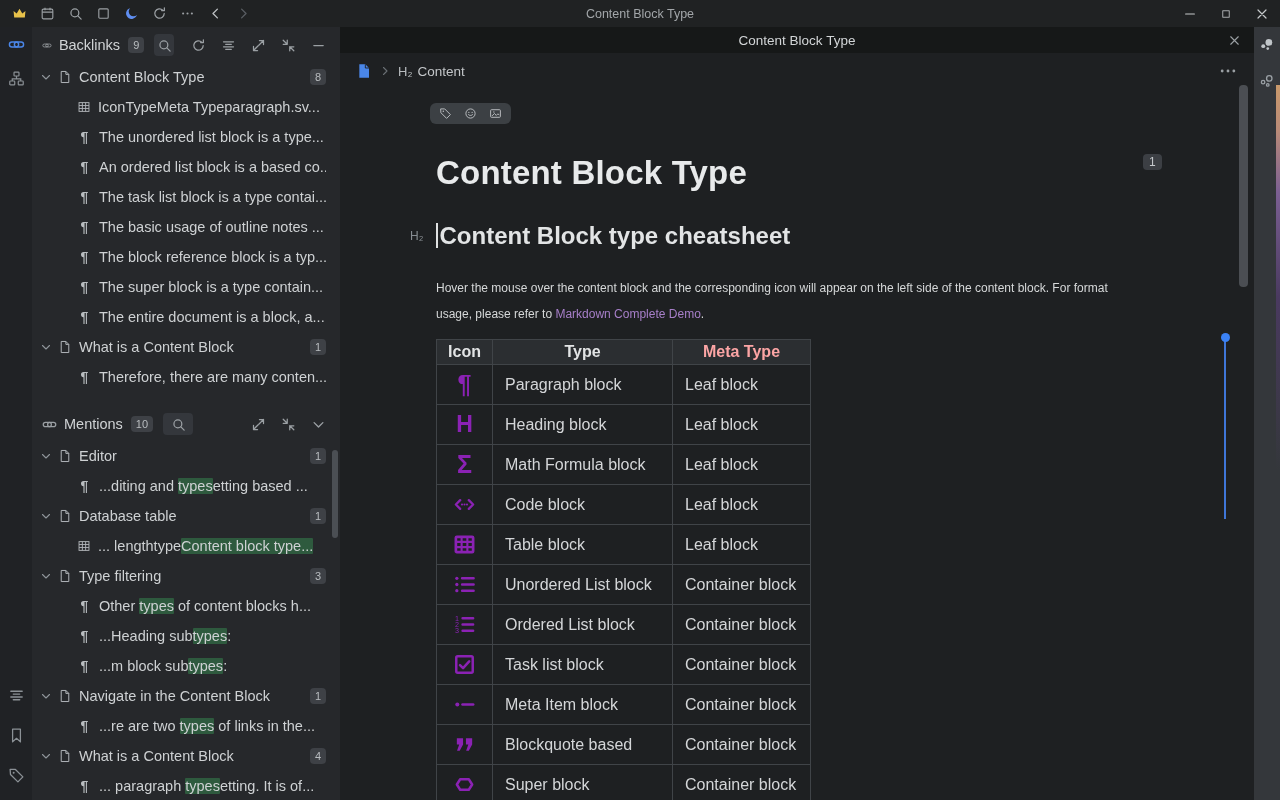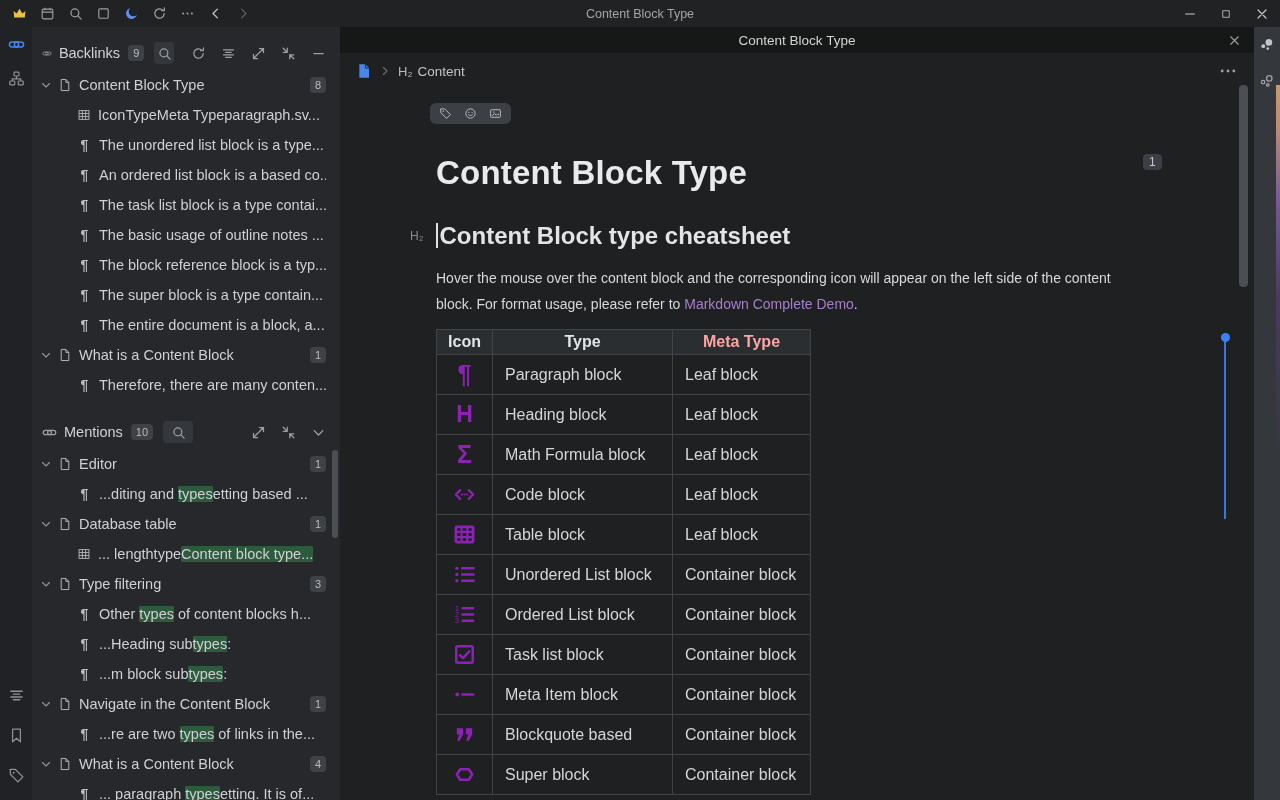--- a/index.html
+++ b/index.html
@@ -26,21 +26,21 @@
     display:flex;flex-direction:column;align-items:center;z-index:5}
   .ld-btn{width:32px;height:34px;display:flex;align-items:center;justify-content:center;color:#8b9196;cursor:pointer}
   .ld-btn .ic{width:17px;height:17px}
   .ld-active{color:#4a86e8}
   .ld-bottom{margin-top:auto;padding-bottom:8px;display:flex;flex-direction:column;gap:6px}
   
   .sidebar{position:absolute;top:27px;left:32px;width:308px;bottom:0;background:#26282b;overflow:hidden}
   .panel{position:absolute;left:0;right:0;overflow:hidden}
   .panel-backlinks{top:0;height:379px}
   .panel-mentions{top:379px;bottom:0}
-  .p-header{height:30px;display:flex;align-items:center;padding:0 12px 0 10px;color:#9ba0a4;margin-top:11px}
+  .p-header{height:30px;display:flex;align-items:center;padding:0 12px 0 10px;color:#9ba0a4;margin-top:3px}
   .p-header .ic{width:15px;height:15px}
   .p-title{font-size:14.5px;color:#d0d3d5;margin-left:7px}
   .badge{margin-left:8px;background:#3e4146;border-radius:4px;padding:1px 5px;font-size:11px;color:#b9bdc0;line-height:14px}
   .srch-box{margin-left:10px;width:30px;height:22px;background:#34373c;border-radius:4px;
     display:flex;align-items:center;justify-content:center;cursor:pointer}
   .hdr-icons{display:flex;align-items:center;gap:10px;cursor:pointer}
   .hdr-icons.push{margin-left:auto}
   .hdr-icons.near{margin-left:14px}
   .hdr-btn{display:flex;align-items:center;justify-content:center;width:20px;height:20px}
   .tree{margin-top:2px}
@@ -71,21 +71,21 @@
   .pill{margin:14px 0 0 -6px;display:inline-flex;gap:12px;padding:4px 9px;background:#3c4044;border-radius:6px;color:#b9bcbf}
   .pill .ic{width:13px;height:13px;cursor:pointer}
   .title-row{position:relative;width:712px;margin-top:30px}
   .doc-title{font-size:33px;font-weight:700;color:#e8eaeb;letter-spacing:.2px}
   .ref-badge{position:absolute;left:707px;top:0;background:#3c3f44;border-radius:4px;padding:1px 6px;
     font-size:12px;color:#c6c9cc}
   .h2-row{position:relative;margin-top:30px;width:700px}
   .h2-gutter{position:absolute;left:-26px;top:7px;font-size:12px;color:#878d92}
   .h2-text{font-size:24px;font-weight:700;color:#e2e4e5}
   .caret{display:inline-block;width:1.5px;height:25px;background:#dfe1e2;vertical-align:-4px;margin-right:2px}
-  .para{margin-top:15px;width:702px;font-size:14px;line-height:26px;color:#d6d8d9}
+  .para{margin-top:25px;width:702px;font-size:12px;line-height:26px;color:#d6d8d9}
   .doc-link{color:#a77fc9;cursor:pointer}
   table.blk{margin-top:12px;border-collapse:collapse;font-size:16px}
   .blk th,.blk td{border:1px solid #404448}
   .blk th{background:#2b2e31;height:25px;font-weight:700;color:#e2e4e5;text-align:center}
   .blk th.c-meta{color:#fca5a5}
   .blk .c-icon{width:56px}
   .blk .c-type{width:180px}
   .blk .c-meta{width:138px}
   .blk td{height:40px;color:#d4d6d8}
   .blk td.c-icon{text-align:center;vertical-align:middle}

